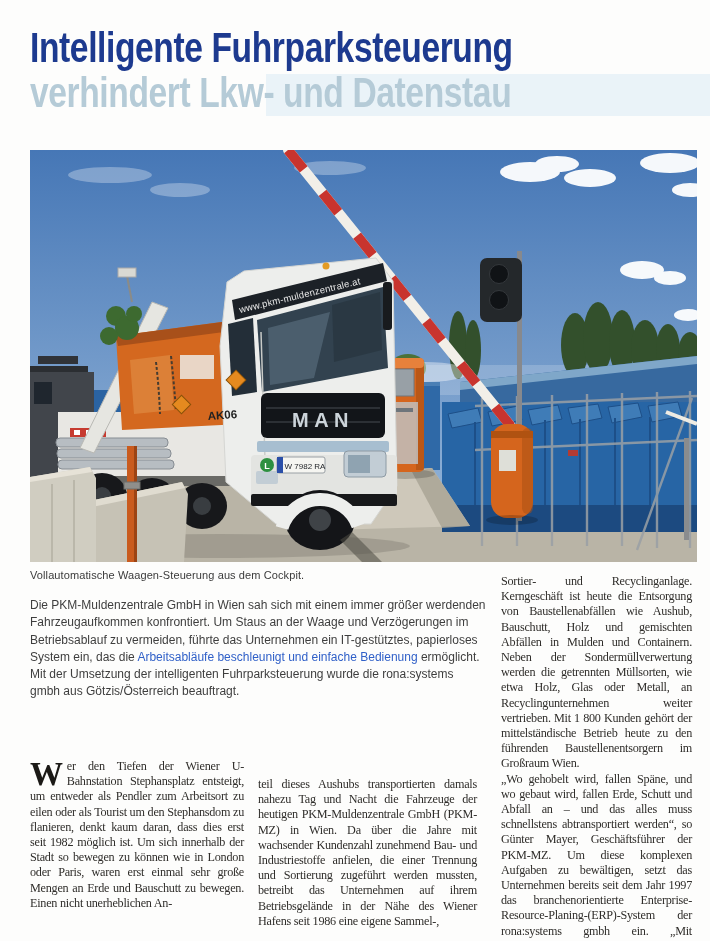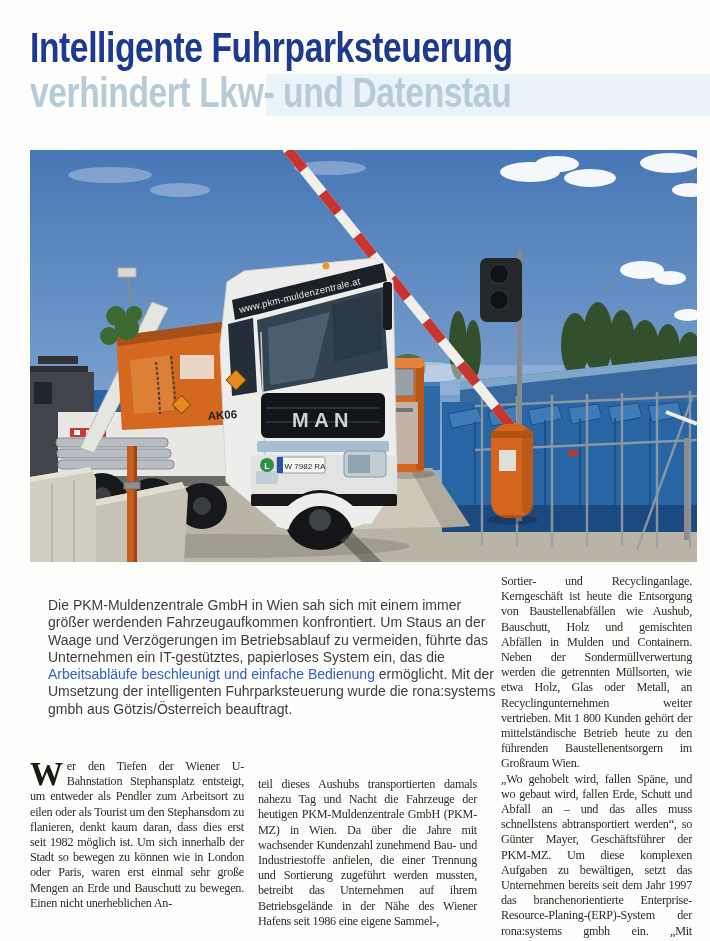--- a/index.html
+++ b/index.html
@@ -9,21 +9,21 @@
   .subtitle-band{position:absolute;left:266px;top:74px;width:444px;height:42px;background:#eaf3f8;}
   .headline{position:absolute;left:30px;top:27px;margin:0;font-weight:bold;font-size:42px;line-height:42px;
             color:#1d3a8f;white-space:nowrap;transform:scaleX(.80);transform-origin:0 0;letter-spacing:-.5px;}
   .subhead{position:absolute;left:30px;top:72px;margin:0;font-weight:bold;font-size:42px;line-height:42px;
            color:#b5cbd7;white-space:nowrap;transform:scaleX(.80);transform-origin:0 0;letter-spacing:-.5px;}
   
   .photo{position:absolute;left:30px;top:150px;width:667px;height:412px;margin:0;}
   .photo svg{display:block;width:667px;height:412px;}
   .caption{position:absolute;left:30px;top:569px;font-size:11px;color:#3b3b3b;letter-spacing:.1px;}
   
-  .intro{position:absolute;left:48px;top:597px;width:456px;font-size:14px;line-height:17.3px;
+  .intro{position:absolute;left:30px;top:597px;width:456px;font-size:12px;line-height:17.3px;
          color:#3e3e3e;margin:0;}
   .intro .hl{color:#3060c8;}
   
   .col{position:absolute;font-family:"Liberation Serif",serif;font-size:12.2px;line-height:15.2px;
        letter-spacing:-0.25px;text-align:justify;color:#2f2d2a;}
   .col p{margin:0;}
   .col-left{left:30px;top:759px;width:214px;}
   .col-mid{left:258px;top:759px;width:219px;margin-top:18px;}
   .col-right{left:501px;top:574px;width:191px;}
   .dropcap{float:left;font-weight:bold;font-size:33px;line-height:27px;padding:2px 4px 0 0;color:#1b1916;
@@ -266,20 +266,21 @@
       <g>
         <rect x="97" y="296" width="10" height="116" fill="#c95b1e"></rect>
         <rect x="104" y="296" width="3" height="116" fill="#9c4414"></rect>
         <rect x="94" y="332" width="16" height="7" fill="#8f8f8b" stroke="#6f6f6b"></rect>
       </g>
       <rect x="654" y="288" width="5" height="102" fill="#8a8c8e"></rect>
       <line x1="636" y1="262" x2="667" y2="274" stroke="#efece3" stroke-width="4"></line>
     </svg>
   </figure>
 
+  <div class="caption">Vollautomatische Waagen-Steuerung aus dem Cockpit.</div>
 
   <p class="intro"><span>Die PKM-Muldenzentrale GmbH in Wien sah sich mit einem immer größer werdenden Fahrzeugaufkommen konfrontiert. Um Staus an der Waage und Verzögerungen im Betriebsablauf zu vermeiden, führte das Unternehmen ein IT-gestütztes, papierloses System ein, das die </span><span class="hl">Arbeitsabläufe beschleunigt und einfache Bedienung</span><span> ermöglicht. Mit der Umsetzung der intelligenten Fuhrparksteuerung wurde die rona:systems gmbh aus Götzis/Österreich beauftragt.</span></p>
 
   <div class="col col-left">
     <p><span class="dropcap">W</span><span>er den Tiefen der Wiener U-Bahnstation Stephansplatz entsteigt, um entweder als Pendler zum Arbeitsort zu eilen oder als Tourist um den Stephansdom zu flanieren, denkt kaum daran, dass dies erst seit 1982 möglich ist. Um sich innerhalb der Stadt so bewegen zu können wie in London oder Paris, waren erst einmal sehr große Mengen an Erde und Bauschutt zu bewegen. Einen nicht unerheblichen An-</span></p>
   </div>
 
   <div class="col col-mid">
     <p>teil dieses Aushubs transportierten damals nahezu Tag und Nacht die Fahrzeuge der heutigen PKM-Muldenzentrale GmbH (PKM-MZ) in Wien. Da über die Jahre mit wachsender Kundenzahl zunehmend Bau- und Industriestoffe anfielen, die einer Trennung und Sortierung zugeführt werden mussten, betreibt das Unternehmen auf ihrem Betriebsgelände in der Nähe des Wiener Hafens seit 1986 eine eigene Sammel-,</p>
   </div>

